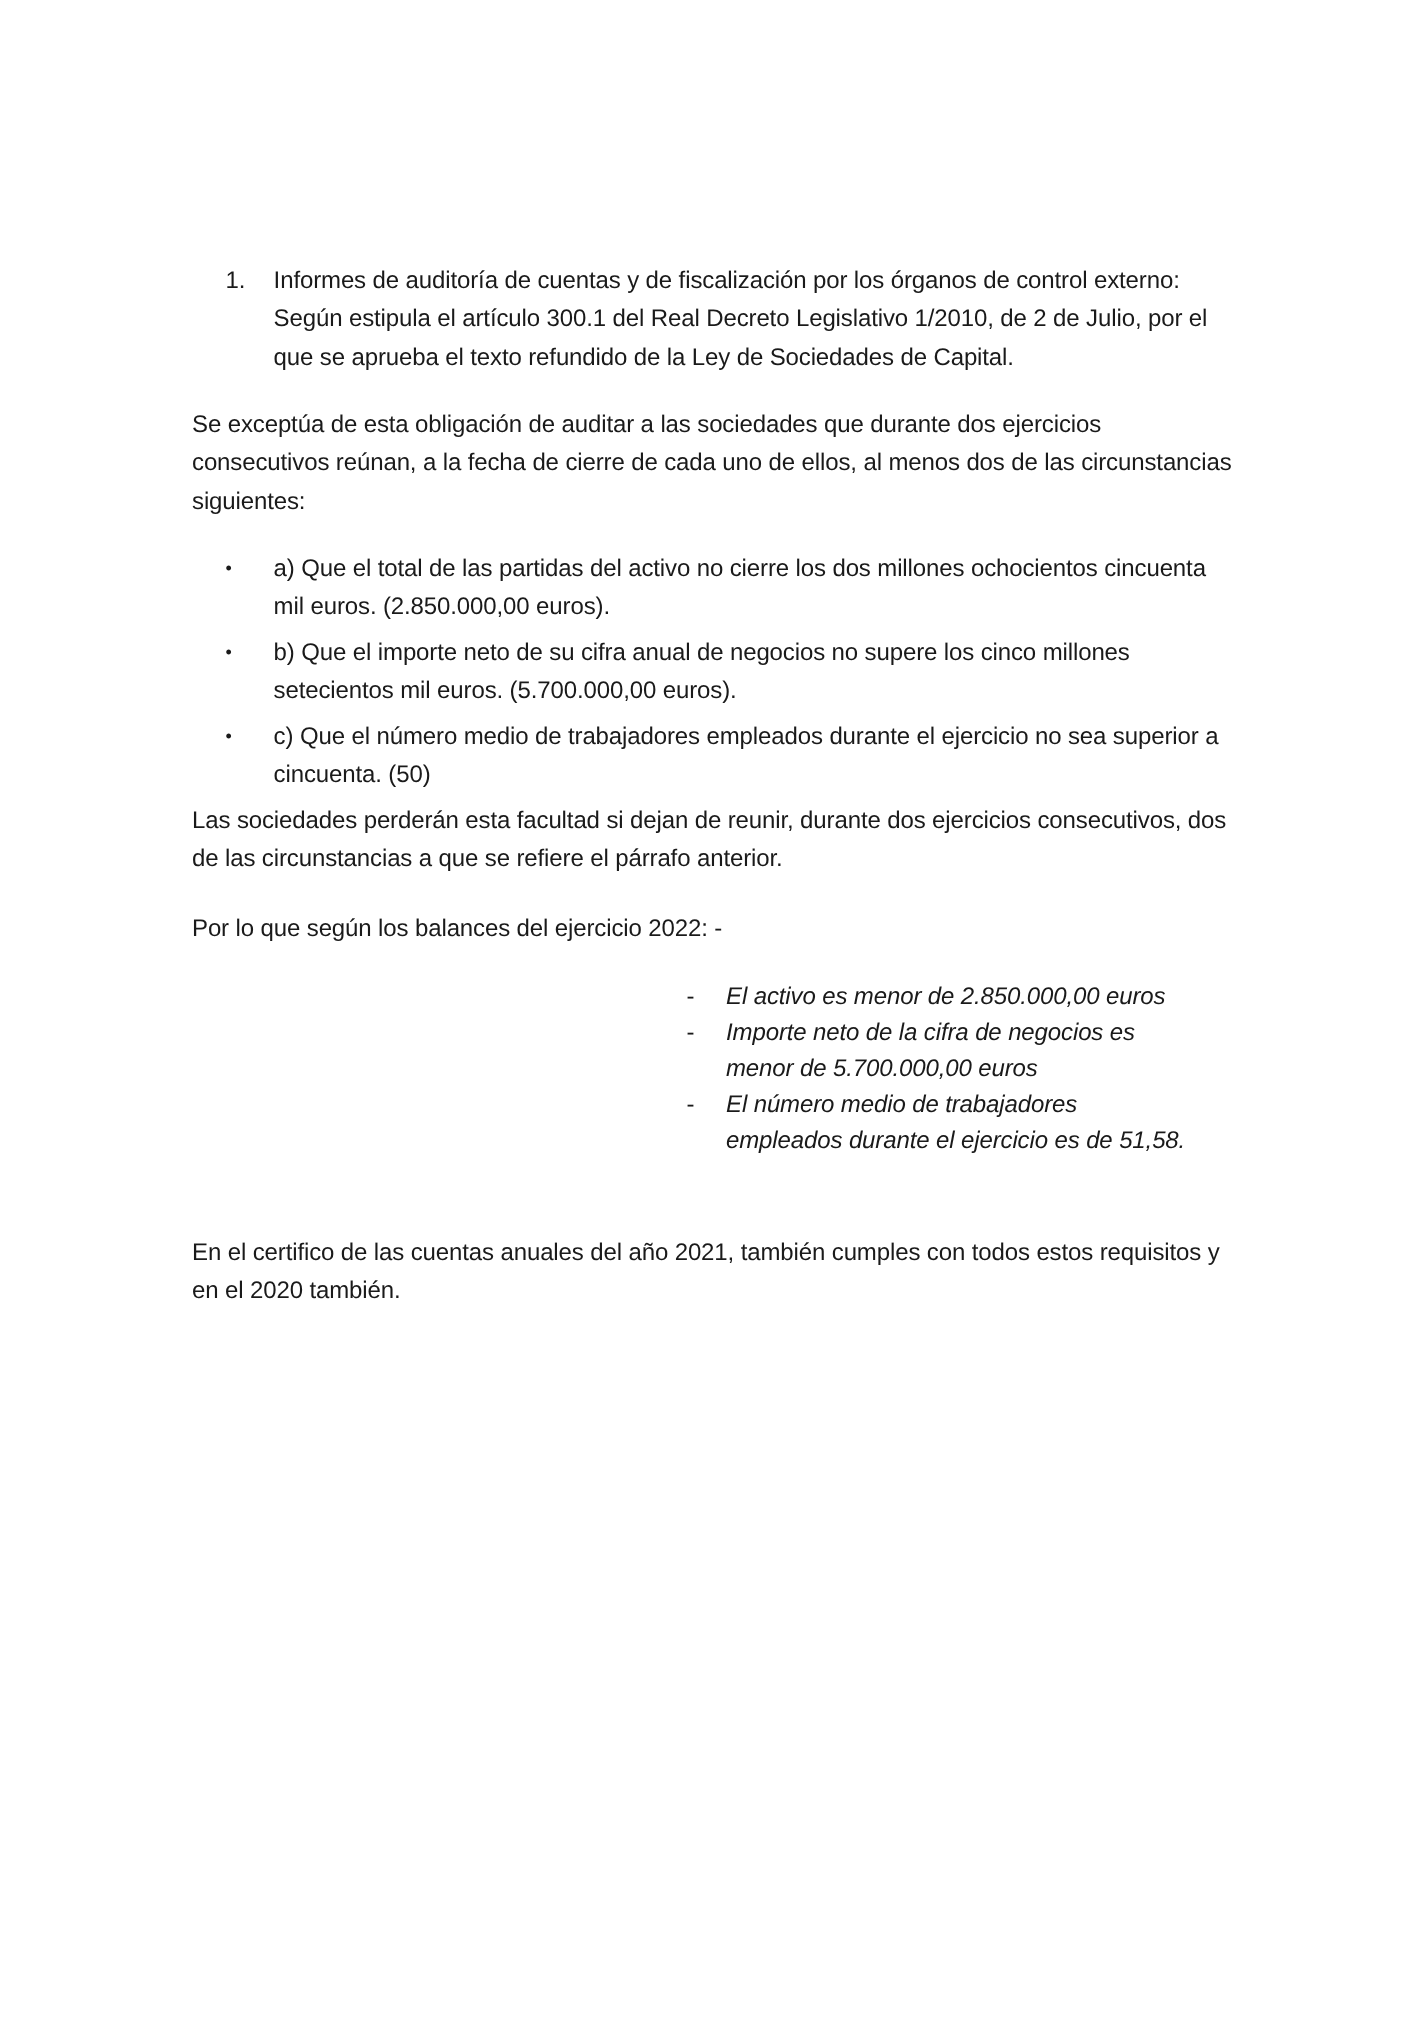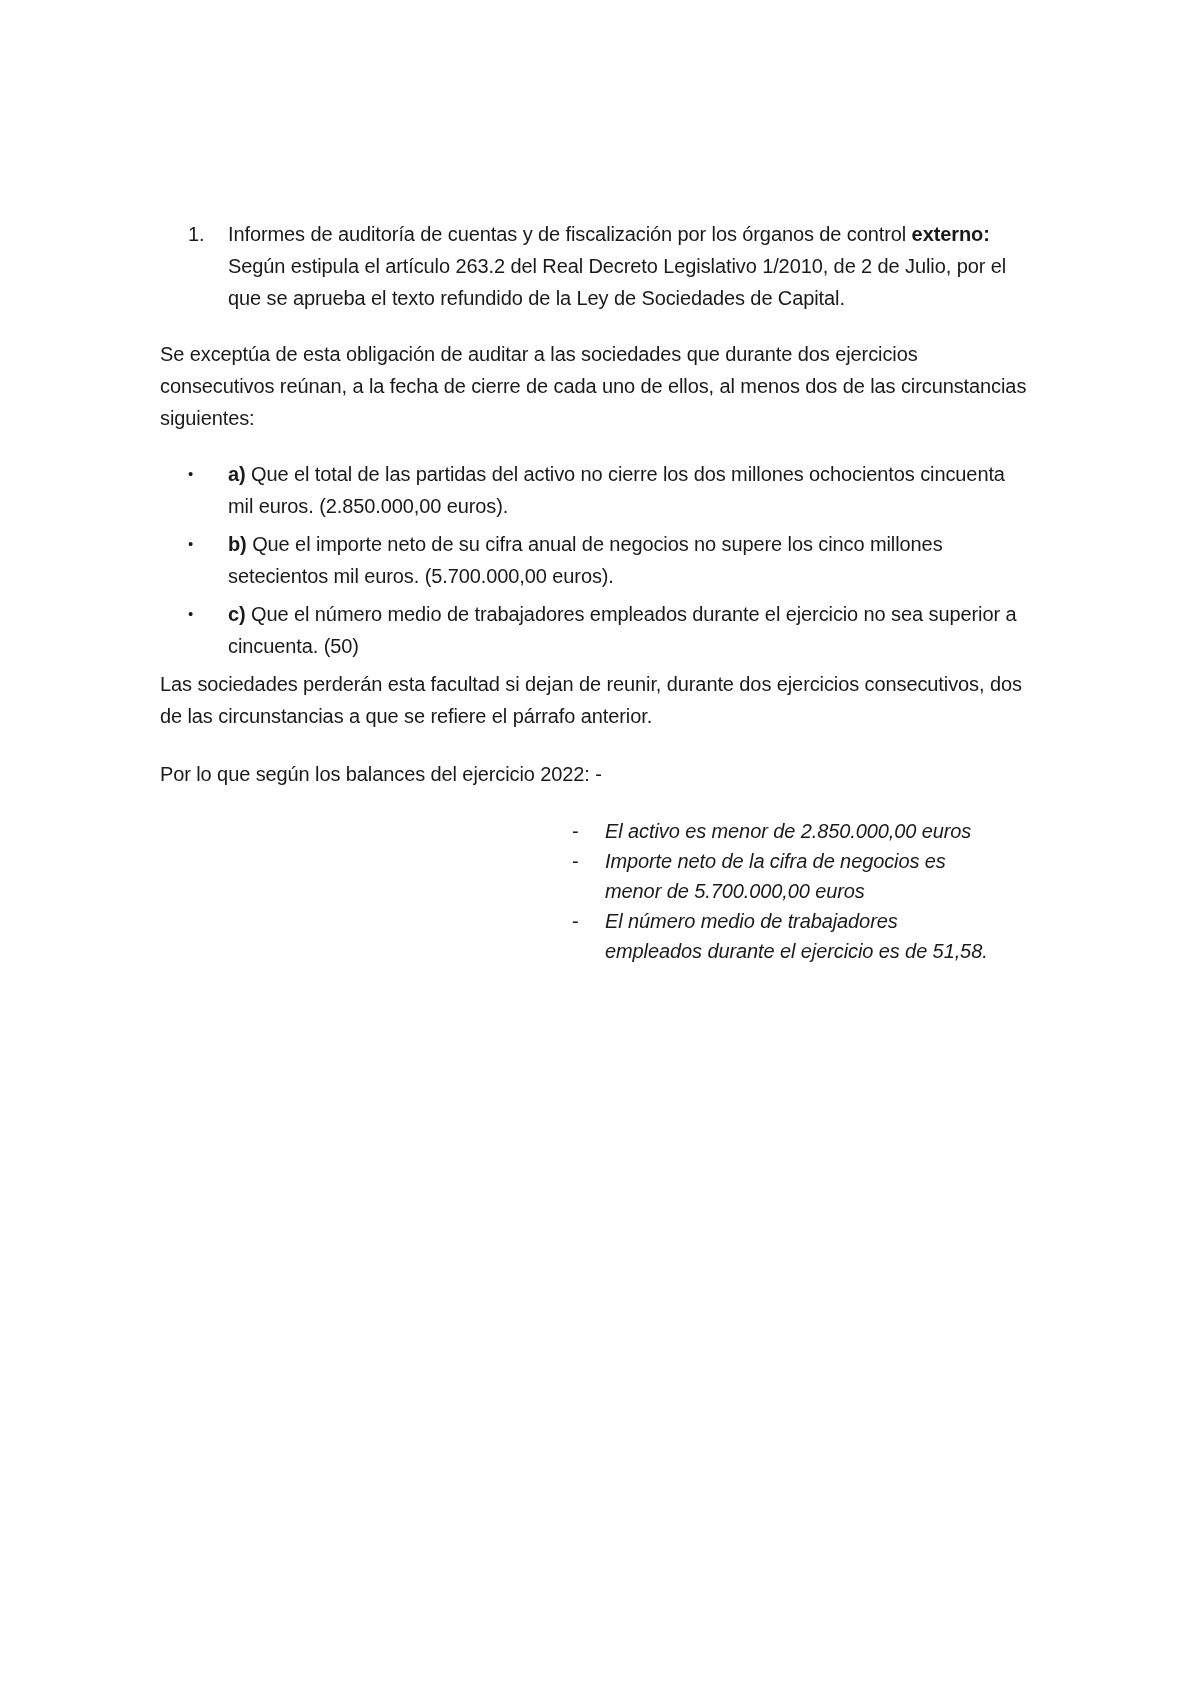--- a/index.html
+++ b/index.html
@@ -15,21 +15,21 @@
     background: #ffffff;
     box-sizing: border-box;
     padding: 218px 160px 0 160px;
     font-family: "Liberation Sans", "DejaVu Sans", sans-serif;
     font-size: 20px;
     line-height: 32px;
     letter-spacing: -0.1px;
     color: #1a1a1a;
     overflow: hidden;
   }
-  .b { font-weight: bold; }
+  .b { font-weight: normal; }
 
   
   .num-item {
     display: flex;
     margin-bottom: 24px;
   }
   .num-item .num {
     flex: none;
     margin-left: 28px;
     width: 40px;
@@ -80,21 +80,21 @@
   .dash-list .d-body { flex: 1; font-style: italic; }
 </style>
 </head>
 <body>
 
 <div class="page">
 
   <div class="num-item">
     <span class="num">1.</span>
     <div class="num-body">
-      <span>Informes de auditoría de cuentas y de fiscalización por los órganos de control </span><span class="b">externo:</span><span> Según estipula el artículo 263.2 del Real Decreto Legislativo 1/2010, de 2 de Julio, por el que se aprueba el texto refundido de la Ley de Sociedades de Capital.</span>
+      <span>Informes de auditoría de cuentas y de fiscalización por los órganos de control </span><span class="b">externo:</span><span> Según estipula el artículo 300.1 del Real Decreto Legislativo 1/2010, de 2 de Julio, por el que se aprueba el texto refundido de la Ley de Sociedades de Capital.</span>
     </div>
   </div>
 
   <p class="p-exception">Se exceptúa de esta obligación de auditar a las sociedades que durante dos ejercicios consecutivos reúnan, a la fecha de cierre de cada uno de ellos, al menos dos de las circunstancias siguientes:</p>
 
   <ul class="bullets">
     <li>
       <span class="marker">•</span>
       <div class="li-body">
         <span class="b">a)</span><span> Que el total de las partidas del activo no cierre los dos millones ochocientos cincuenta mil euros. (2.850.000,00 euros).</span>
@@ -126,15 +126,16 @@
     <div class="d-item">
       <span class="d-marker">-</span>
       <div class="d-body">Importe neto de la cifra de negocios es menor de 5.700.000,00 euros</div>
     </div>
     <div class="d-item">
       <span class="d-marker">-</span>
       <div class="d-body">El número medio de trabajadores empleados durante el ejercicio es de 51,58.</div>
     </div>
   </div>
 
+  <p class="p-certifico">En el certifico de las cuentas anuales del año 2021, también cumples con todos estos requisitos y en el 2020 también.</p>
 
 
 </div>
 
 </body></html>

